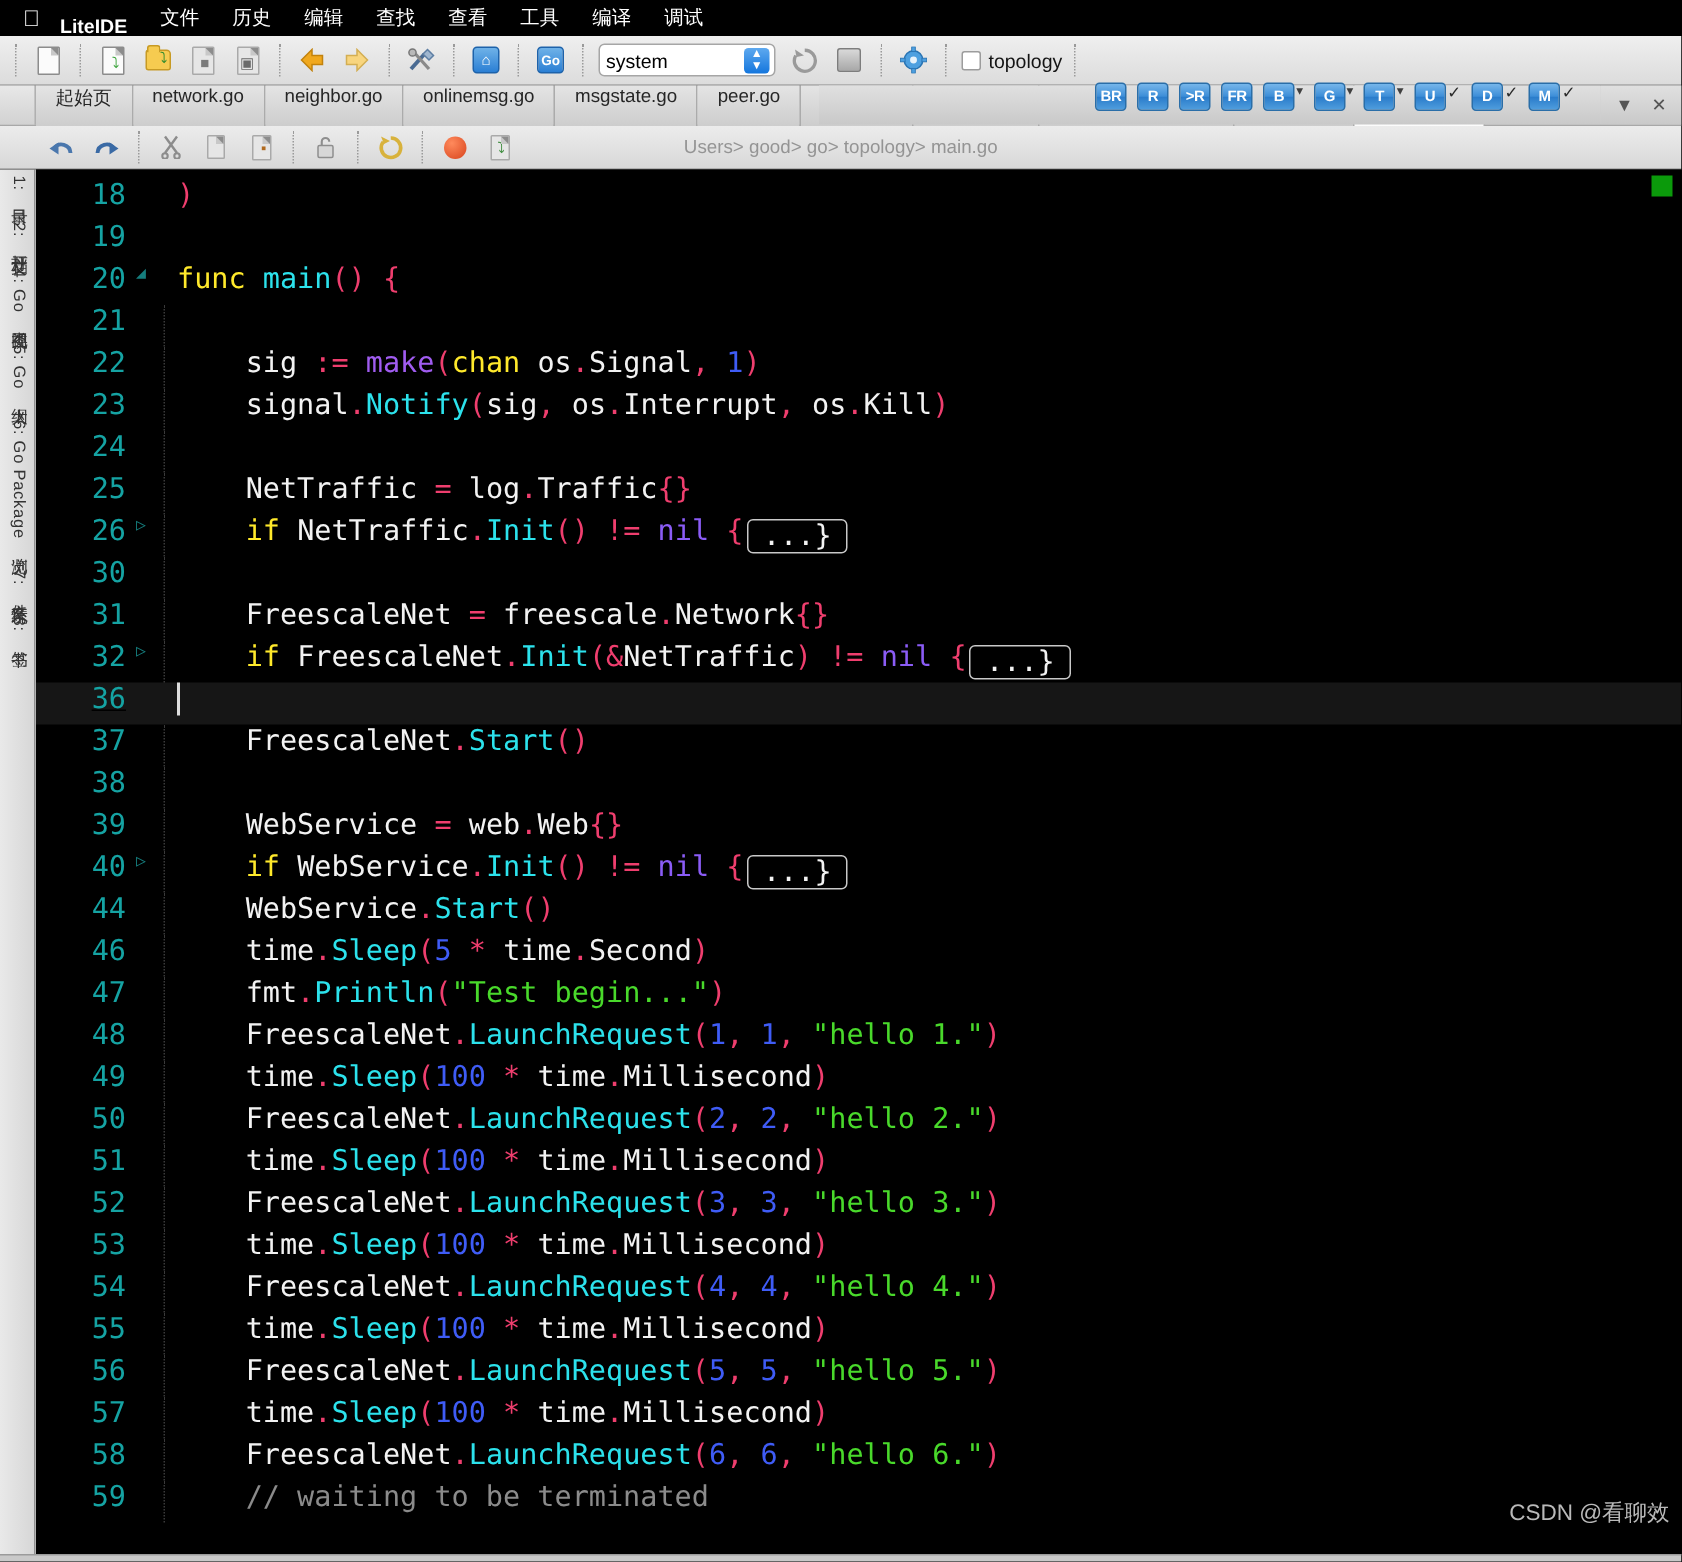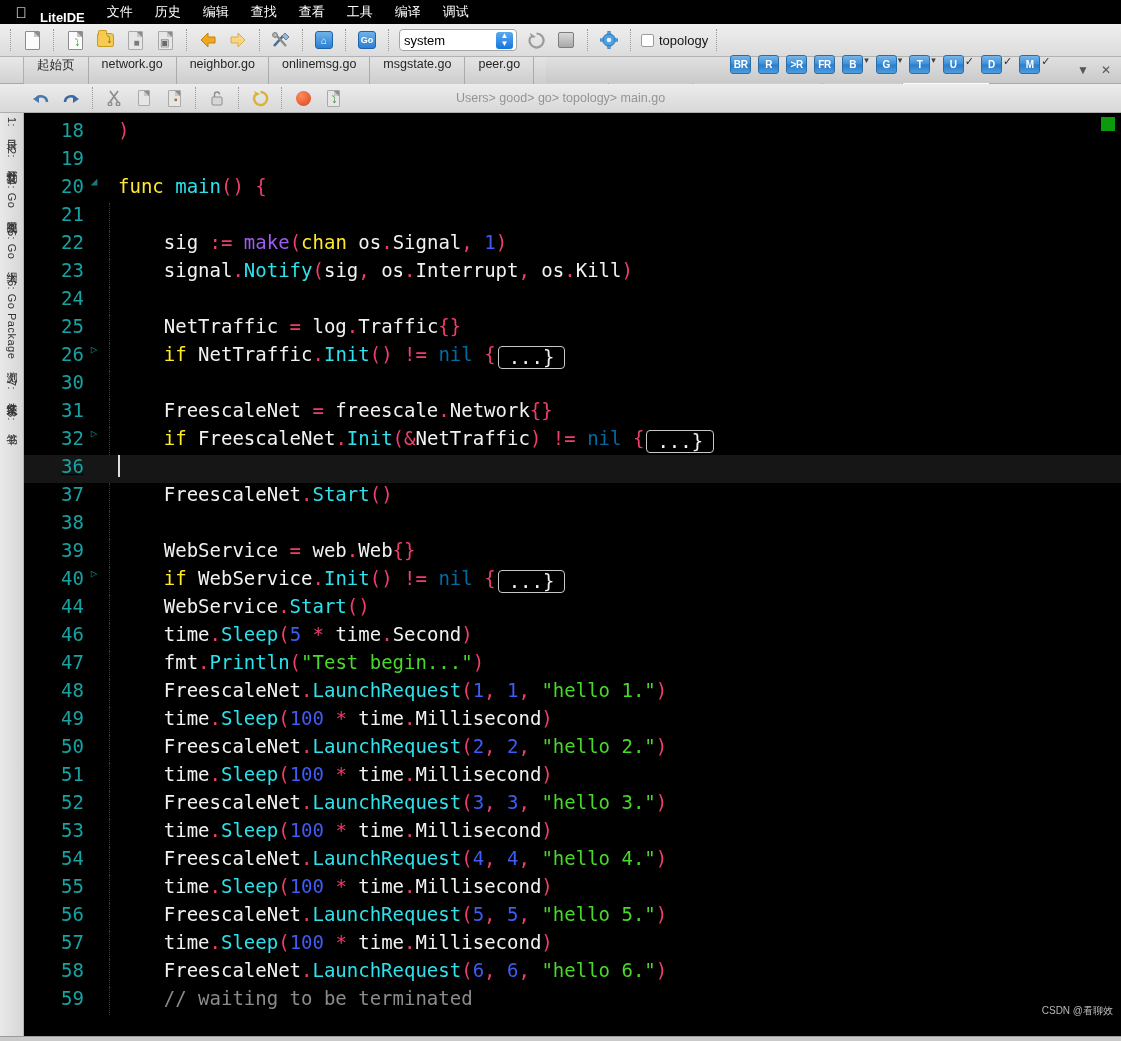--- a/index.html
+++ b/index.html
@@ -139,33 +139,33 @@
   .txt { flex:1; color:#e6e6e6; }
   .cursor { display:inline-block; width:2px; height:22px; background:#ddd;
             vertical-align:-4px; }
 
   
   .k  { color:#ffe92b; }  
   .fn { color:#2ce2ec; }  
   .p  { color:#ef3e6e; }  
   .n  { color:#3f5cf6; }  
   .s  { color:#49d92b; }  
-  .o  { color:#0369a1; }  
+  .o  { color:#8b5cf6; }  
   .b  { color:#a05cf0; }  
   .c  { color:#8b8b8b; }  
   .w  { color:#f2f2f2; }  
 
   .foldbox {
     display:inline-block; border:1px solid #c9c9c9; border-radius:4px;
     padding:0 10px; margin-left:2px; color:#f2f2f2; line-height:21px;
     vertical-align: -3px;
   }
 
   .watermark { position:absolute; right:8px; bottom:18px;
-               color:#b9b9b9; font-size:10px;
+               color:#b9b9b9; font-size:15px;
                font-family:"Liberation Sans", sans-serif;text-align:center; }
 
   .statusbar { height:10px; background:#c9c9c9; border-top:1px solid #9b9b9b; }
 </style>
 </head>
 <body>
 
 <div class="menubar">
   <div class="apple-logo"></div>
   <div class="mi app">LiteIDE</div>

